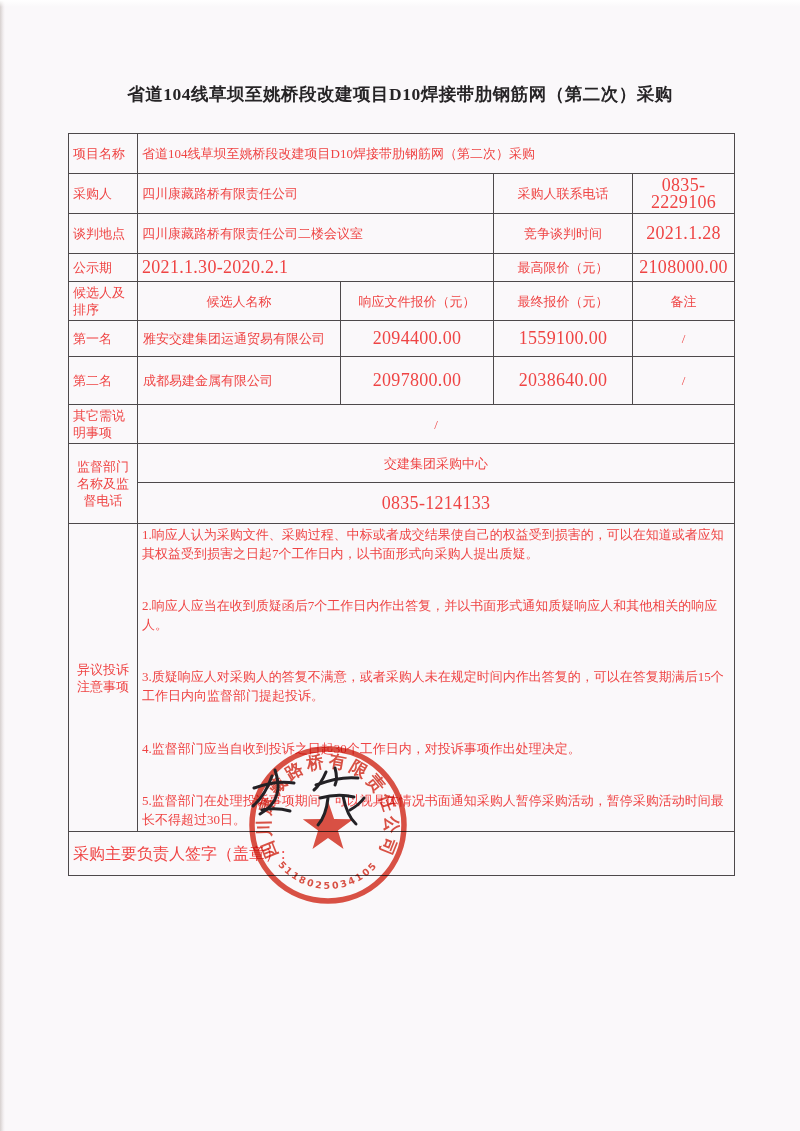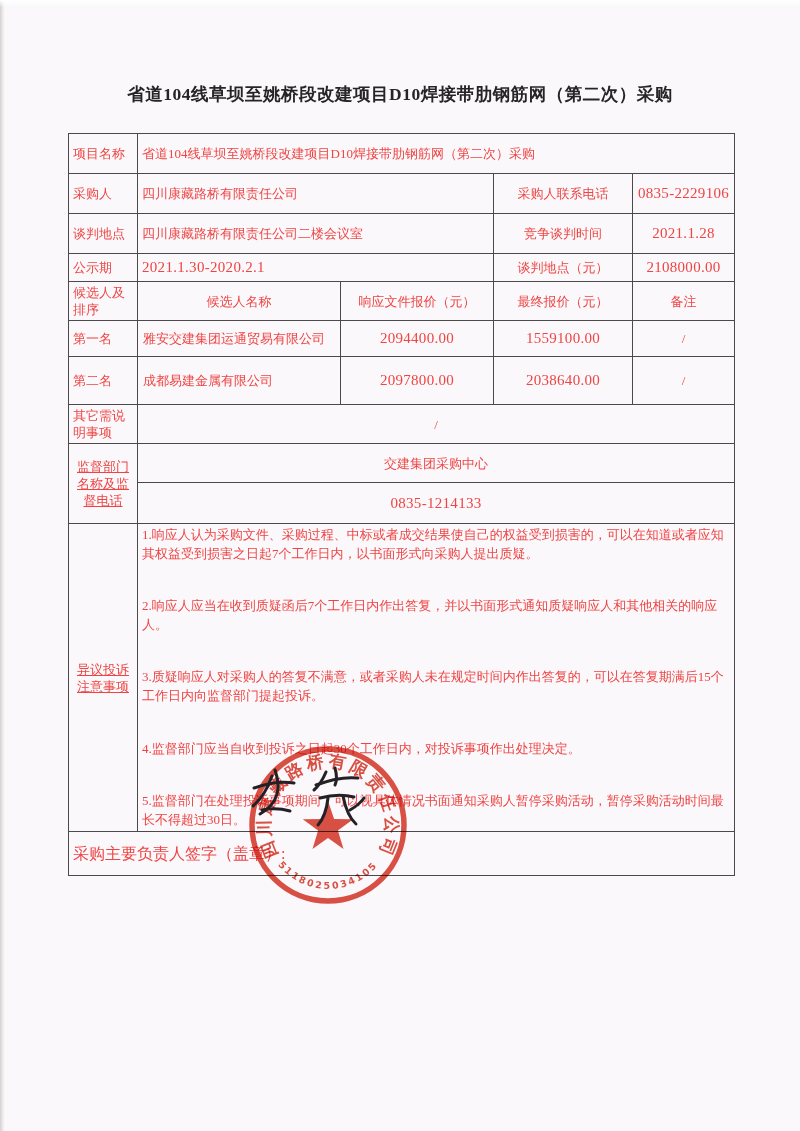--- a/index.html
+++ b/index.html
@@ -36,24 +36,24 @@
     font-size: 13px; color: #ef4444;
   }
   table.doc td {
     border: 1px solid #4d494b;
     padding: 2px 4px;
     vertical-align: middle;
     line-height: 17px;
     overflow: hidden;
   }
   td.lab   { text-align: left; }
-  td.labc  { text-align: center; padding: 2px 2px; text-decoration: underline; }
+  td.labc  { text-align: center; padding: 2px 2px; }
   td.val-l { text-align: left; padding-left: 7px; }
   td.cen   { text-align: center; }
-  td.num   { text-align: center; font-size: 15px; letter-spacing: .3px; }
+  td.num   { text-align: center; font-size: 18px; letter-spacing: .3px; }
 
   td.objection-body { padding: 6px 9px; }
   .objection-inner { display: flex; flex-direction: column; justify-content: center; height: 100%; gap: 34px; }
   .objection-item { font-size: 13px; line-height: 18.6px; text-align: left; }
 
   td.sign-cell { padding-left: 8px; font-size: 16px; }
 
   
   .seal {
     position: absolute; left: 243px; top: 740px;
@@ -104,21 +104,21 @@
     </tr>
     <tr style="height:40px">
       <td class="lab">谈判地点</td>
       <td colspan="2" class="val-l">四川康藏路桥有限责任公司二楼会议室</td>
       <td class="cen">竞争谈判时间</td>
       <td class="num">2021.1.28</td>
     </tr>
     <tr style="height:28px">
       <td class="lab">公示期</td>
       <td colspan="2" class="val-l num" style="text-align:left">2021.1.30-2020.2.1</td>
-      <td class="cen">谈判地点（元）</td>
+      <td class="cen">最高限价（元）</td>
       <td class="num">2108000.00</td>
     </tr>
     <tr style="height:34px">
       <td class="lab">候选人及排序</td>
       <td class="cen">候选人名称</td>
       <td class="cen">响应文件报价（元）</td>
       <td class="cen">最终报价（元）</td>
       <td class="cen">备注</td>
     </tr>
     <tr style="height:36px">

